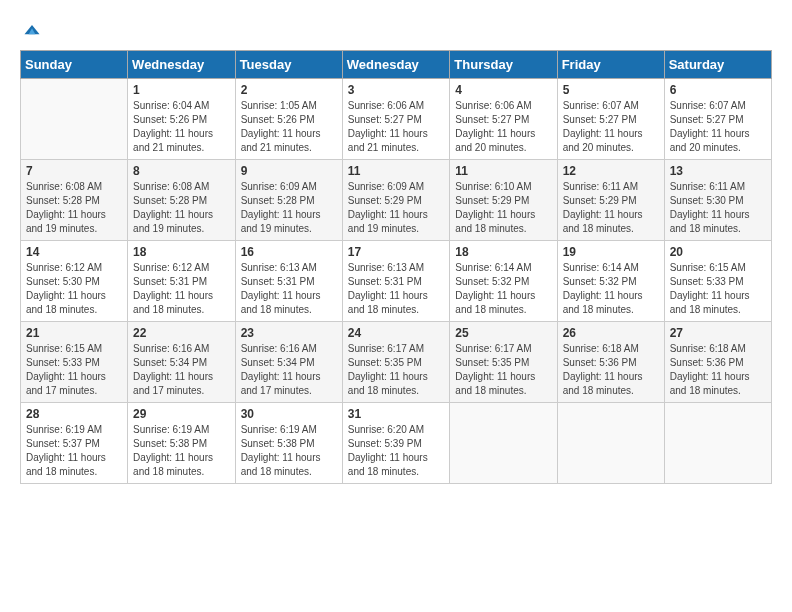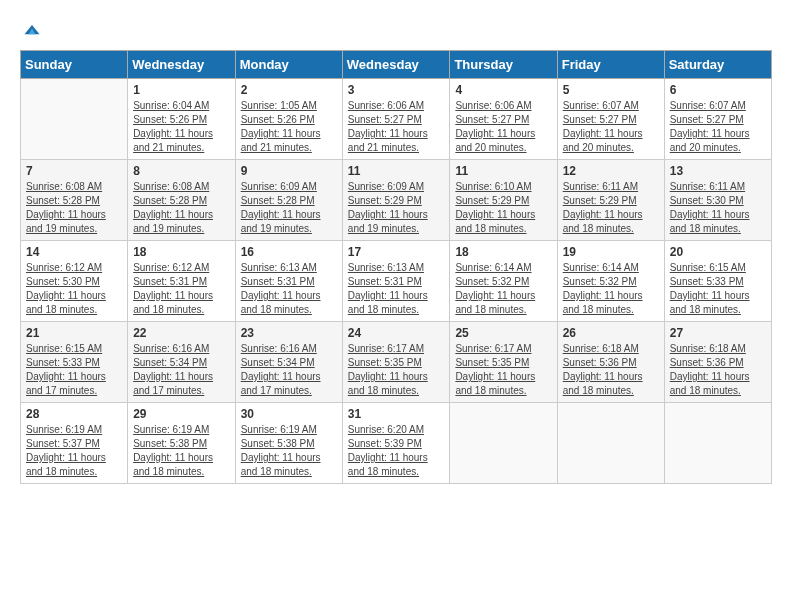--- a/index.html
+++ b/index.html
@@ -86,21 +86,20 @@
     .day-num {
       font-weight: bold;
       font-size: 12px;
       display: block;
       margin-bottom: 2px;
     }
     .day-info {
       font-size: 10px;
       line-height: 1.4;
       color: #444;
-      text-decoration: underline;
     }
     .empty-cell {
       background: #f9f9f9 !important;
     }
   </style>
 </head>
 <body>
 
 <div class="header">
   <div class="logo">
@@ -117,21 +116,21 @@
     <div class="month-title"></div>
     <div class="location"></div>
   </div>
 </div>
 
 <table class="calendar">
   <thead>
     <tr>
     <th>Sunday</th>
         <th>Wednesday</th>
-        <th>Monday</th>
+        <th>Tuesday</th>
         <th>Wednesday</th>
         <th>Thursday</th>
         <th>Friday</th>
         <th>Saturday</th>
       </tr>
   </thead>
   <tbody id="calendar-body">
   <tr>
         <td class="empty-cell"></td>
         <td>

